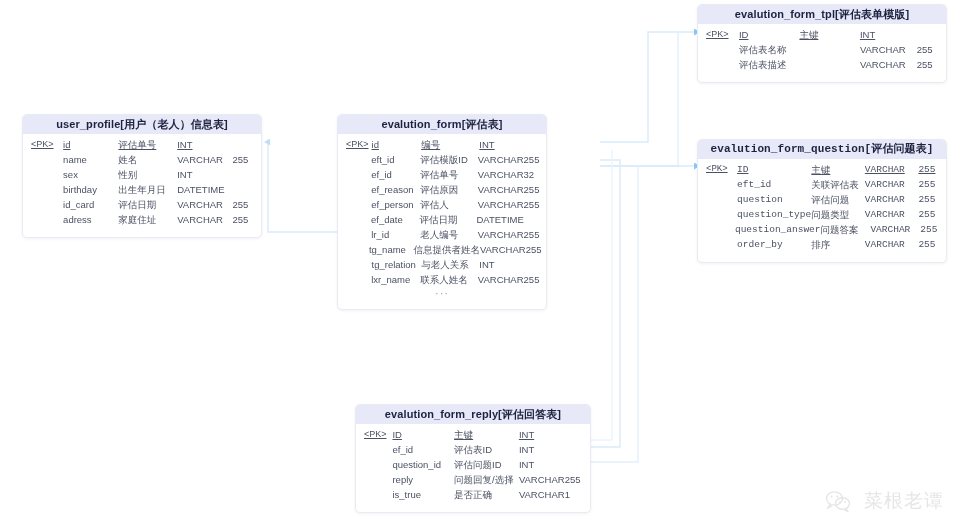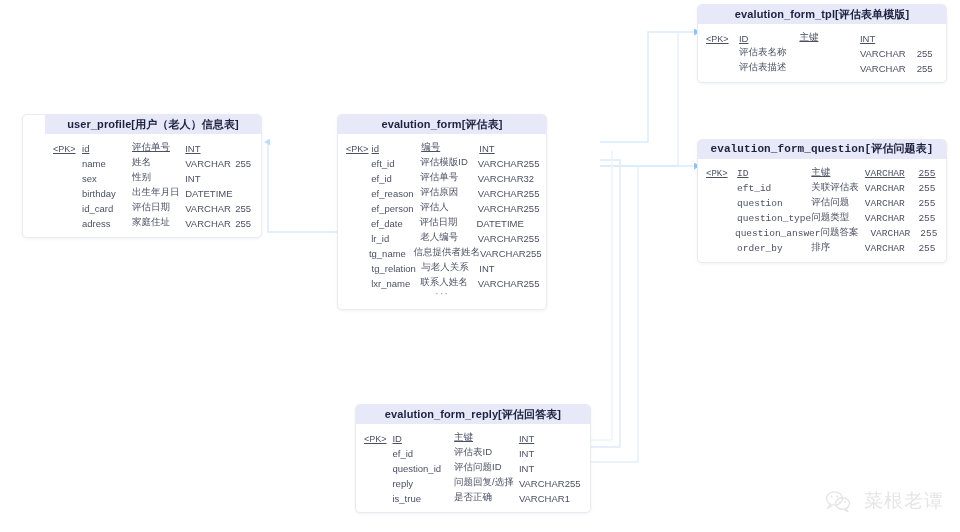--- a/index.html
+++ b/index.html
@@ -49,21 +49,21 @@
     line-height: 19px;
     height: 19px;
     letter-spacing: 0.1px;
     white-space: nowrap;
   }
   .entity-body {
     padding: 5px 0 8px 0;
   }
   .row {
     display: flex;
-    align-items: flex-end;
+    align-items: flex-start;
     height: 15px;
     font-size: 9.5px;
     color: #4b5163;
     white-space: nowrap;
   }
   .c-pk {
     width: 44px;
     padding-left: 8px;
     box-sizing: border-box;
     color: #4b5163;
@@ -144,21 +144,21 @@
       <path d="M600,166 L668,166 L668,166 L694,166" marker-end="url(#arrR)"></path>
 
       <path d="M587,447 L620,447 L620,160 L600,160" stroke="#dceafb"></path>
 
       <path d="M587,462 L638,462 L638,166" stroke="#e3f0fc"></path>
 
       <path d="M612,150 L612,440 L587,440" stroke="#eaf4fd"></path>
     </g>
   </svg>
 
-  <div class="entity" id="ent-user_profile" style="left: 22px; top: 114px; width: 240px; padding-left: 22px;">
+  <div class="entity" id="ent-user_profile" style="left: 22px; top: 114px; width: 240px;">
     <div class="entity-title">user_profile[用户（老人）信息表]</div>
     <div class="entity-body">
         <div class="row pkrow">
           <span class="c-pk"><u>&lt;PK&gt;</u></span>
           <span class="c-name">id</span>
           <span class="c-cname">评估单号</span>
           <span class="c-type">INT</span>
           <span class="c-len"></span>
         </div>
         <div class="row">

